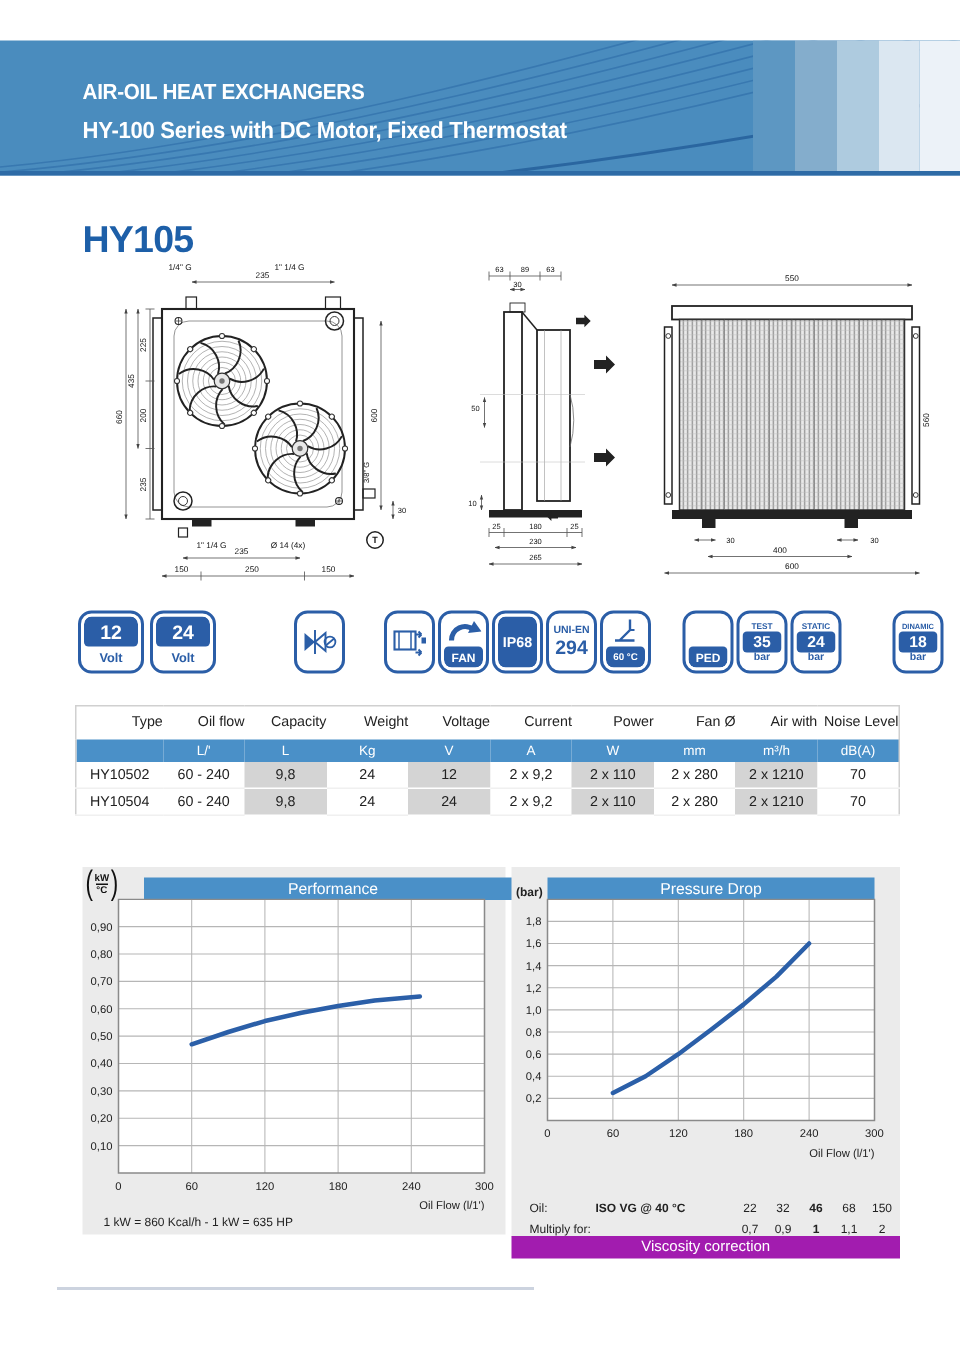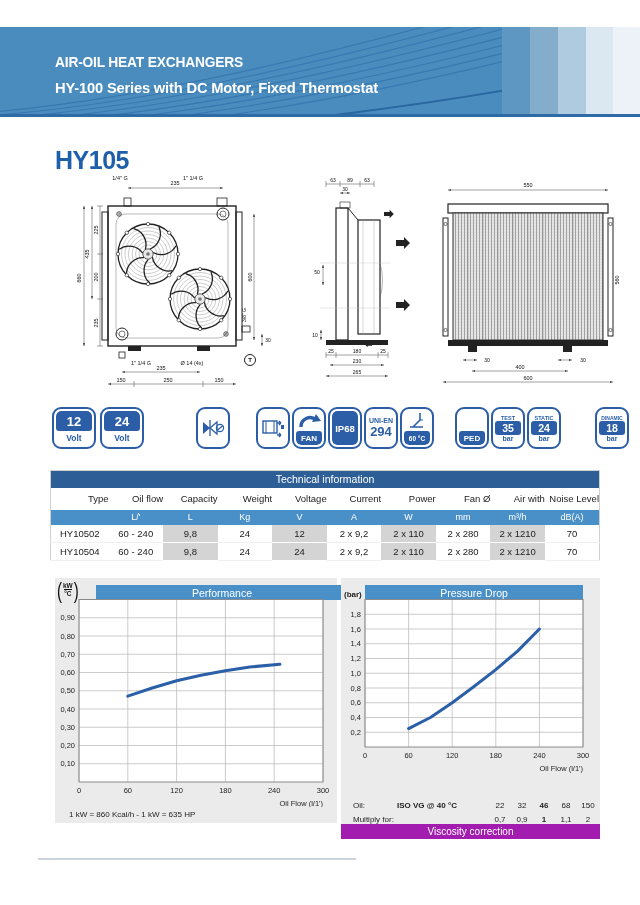--- a/index.html
+++ b/index.html
@@ -379,23 +379,20 @@
         <col>
         <col>
         <col>
         <col>
         <col>
         <col>
         <col>
         <col>
       </colgroup>
     <tbody>
-        <tr>
-          <td class="title" colspan="10">Technical information</td>
-        </tr>
     <tr>
       <th>Type</th>
       <th>Oil flow</th>
       <th>Capacity</th>
       <th>Weight</th>
       <th>Voltage</th>
       <th>Current</th>
       <th>Power</th>
       <th>Fan Ø</th>
       <th>Air with</th>

